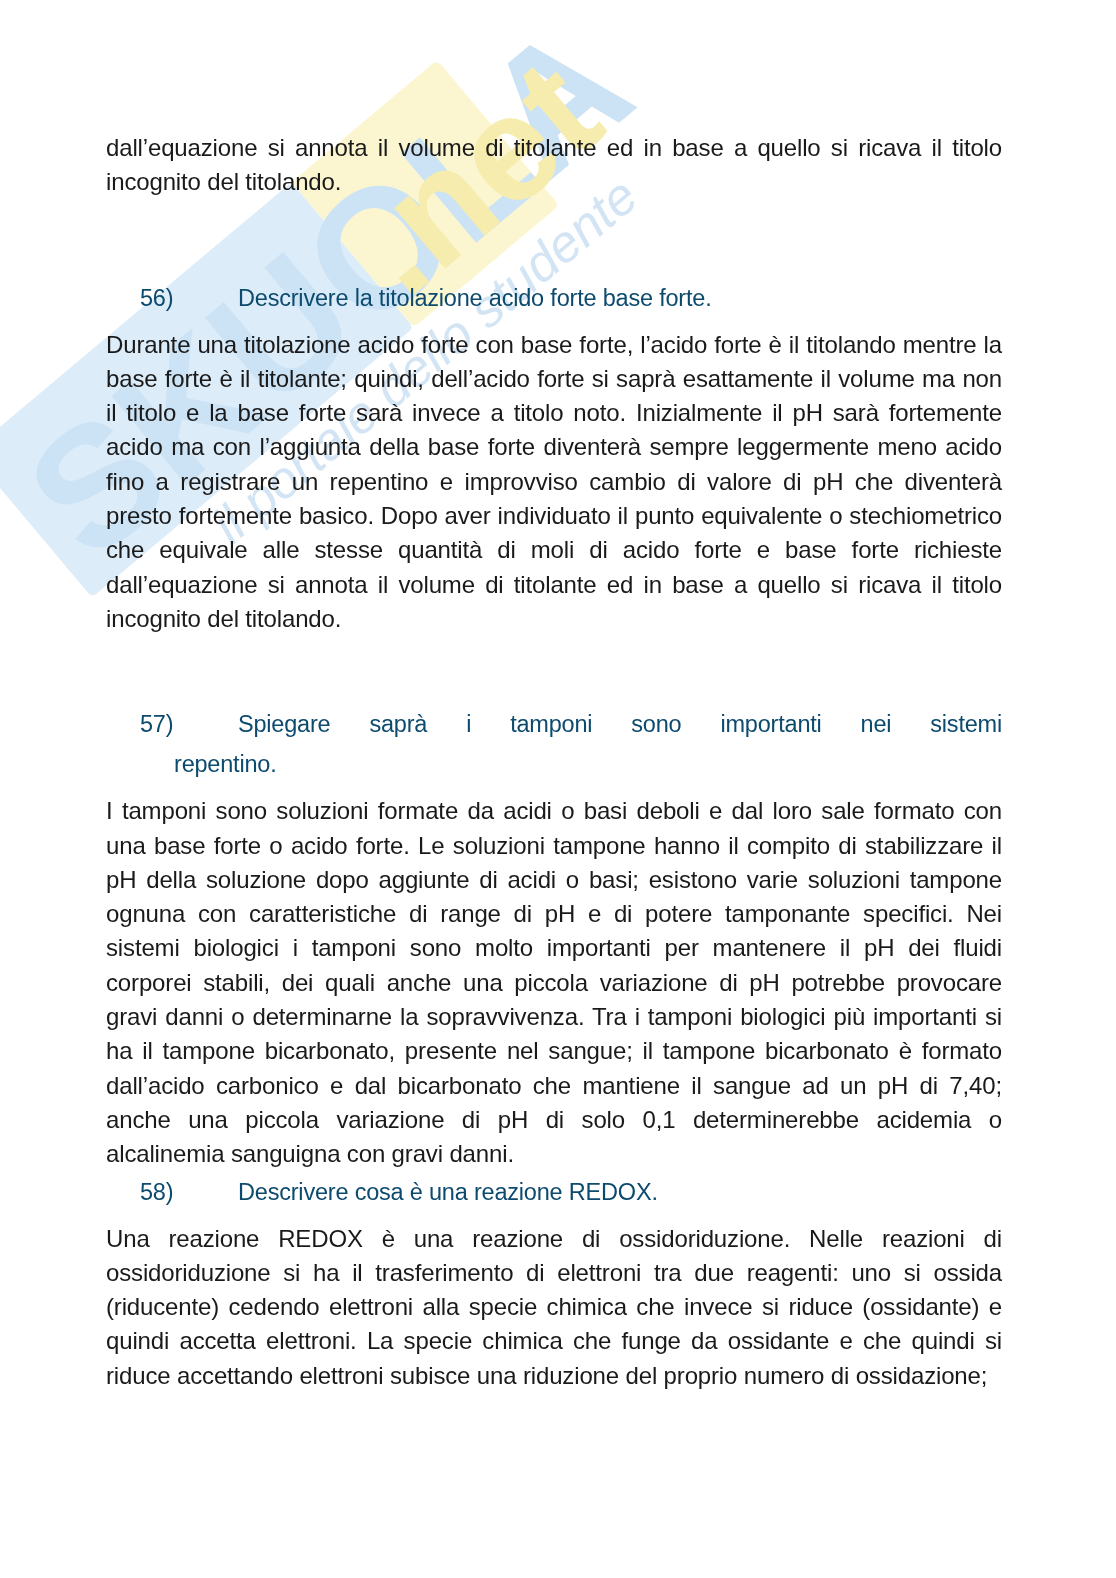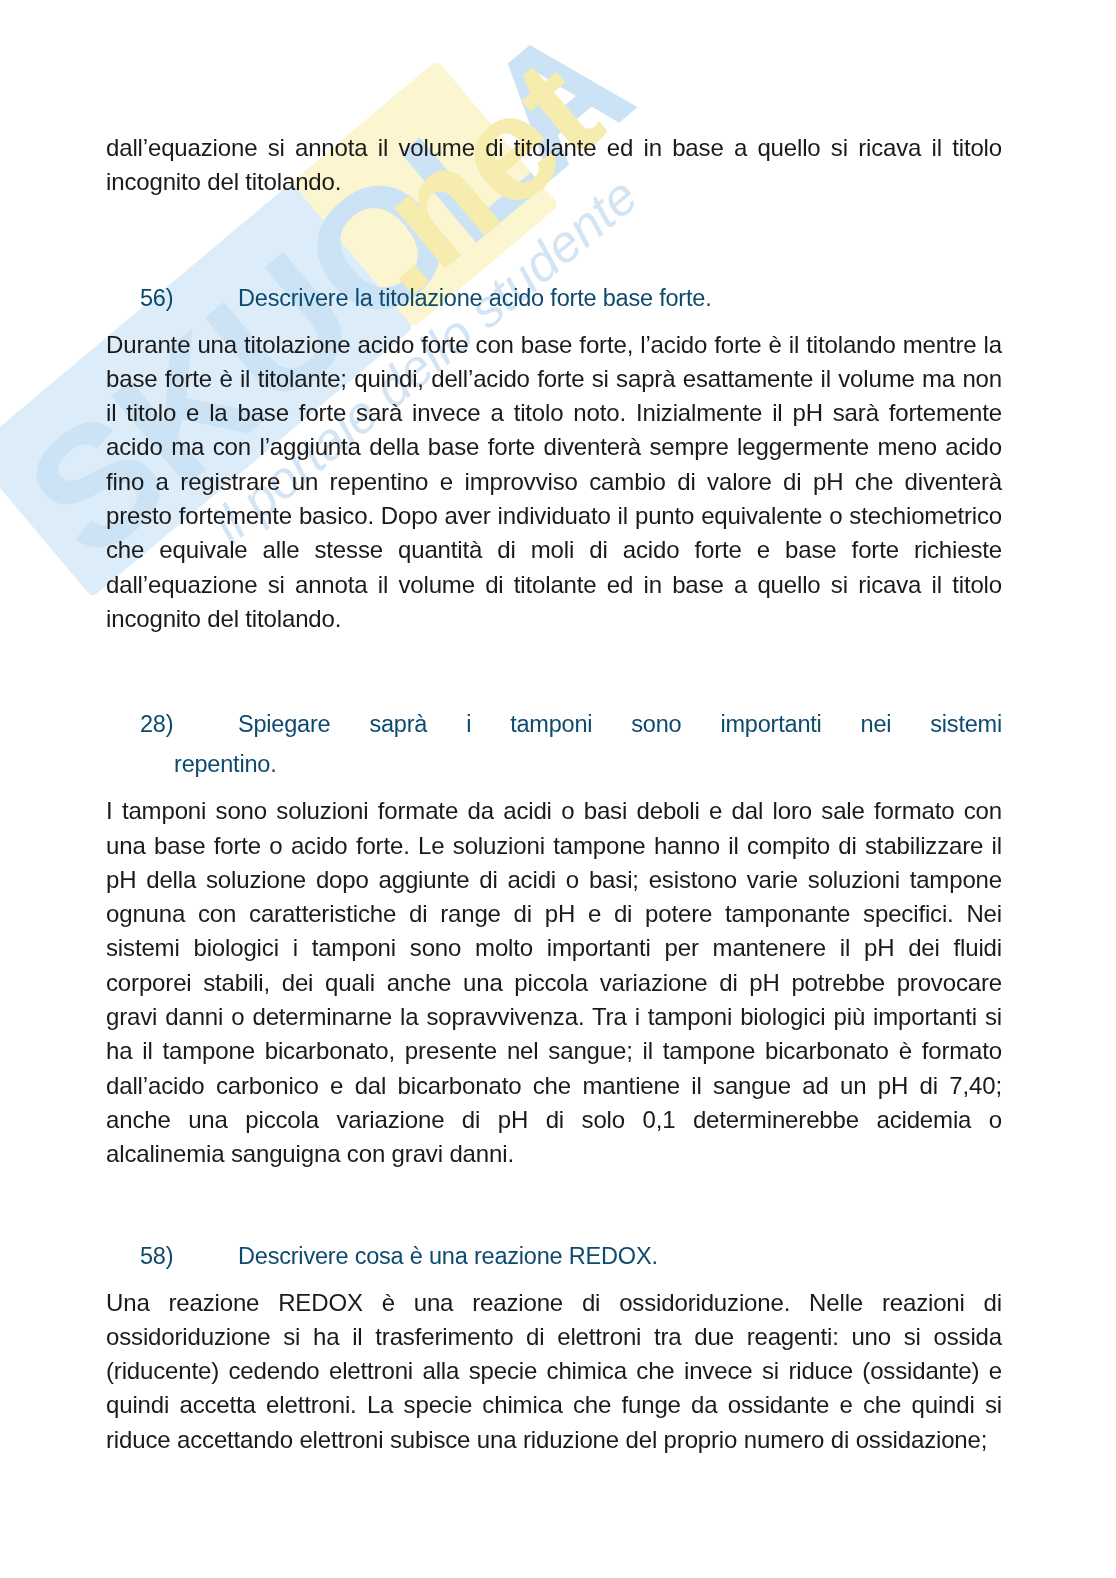--- a/index.html
+++ b/index.html
@@ -10,21 +10,21 @@
              font-family: "Liberation Sans", sans-serif; color: #1a1a1a; }
   .para { font-size: 24px; line-height: 34.3px; text-align: justify; margin: 0; letter-spacing: -0.15px; }
   .para.first { margin-top: 0; }
   .heading { font-family: "Liberation Sans", sans-serif; font-weight: normal; font-size: 23.5px;
              line-height: 40px; margin: 0; padding-left: 34px; text-align: justify; color: #0c4a6e; letter-spacing: -0.2px; }
   .heading .num { display: inline-block; width: 98px; }
   .h56 { margin-top: 78px; margin-bottom: 10px; }
   .h57 { margin-top: 68px; margin-bottom: 10px; }
   .h57 .line1 { display: block; text-align: justify; text-align-last: justify; }
   .h57 .line2 { display: block; padding-left: 34px; }
-  .h58 { margin-top: 64px; margin-bottom: 10px; }
+  .h58 { margin-bottom: 10px; }
 </style>
 </head>
 <body>
 
 <div class="page">
 
   <svg class="watermark" viewBox="0 0 1116 1578" xmlns="http://www.w3.org/2000/svg">
     <g transform="rotate(-40 260 300)" opacity="0.9">
 
       <rect x="-60" y="230" width="420" height="190" rx="6" fill="#d9ebf9"></rect>
@@ -41,21 +41,21 @@
   <div class="content">
 
     <p class="para first">dall’equazione si annota il volume di titolante ed in base a quello si ricava il titolo incognito del titolando.</p>
 
     <h2 class="heading h56">
       <span class="num">56)</span><span>Descrivere la titolazione acido forte base forte.</span>
     </h2>
     <p class="para">Durante una titolazione acido forte con base forte, l’acido forte è il titolando mentre la base forte è il titolante; quindi, dell’acido forte si saprà esattamente il volume ma non il titolo e la base forte sarà invece a titolo noto. Inizialmente il pH sarà fortemente acido ma con l’aggiunta della base forte diventerà sempre leggermente meno acido fino a registrare un repentino e improvviso cambio di valore di pH che diventerà presto fortemente basico. Dopo aver individuato il punto equivalente o stechiometrico che equivale alle stesse quantità di moli di acido forte e base forte richieste dall’equazione si annota il volume di titolante ed in base a quello si ricava il titolo incognito del titolando.</p>
 
     <h2 class="heading h57">
-      <span class="line1"><span class="num">28)</span><span>Spiegare saprà i tamponi sono importanti nei sistemi</span></span>
+      <span class="line1"><span class="num">57)</span><span>Spiegare saprà i tamponi sono importanti nei sistemi</span></span>
       <span class="line2">repentino.</span>
     </h2>
     <p class="para">I tamponi sono soluzioni formate da acidi o basi deboli e dal loro sale formato con una base forte o acido forte. Le soluzioni tampone hanno il compito di stabilizzare il pH della soluzione dopo aggiunte di acidi o basi; esistono varie soluzioni tampone ognuna con caratteristiche di range di pH e di potere tamponante specifici. Nei sistemi biologici i tamponi sono molto importanti per mantenere il pH dei fluidi corporei stabili, dei quali anche una piccola variazione di pH potrebbe provocare gravi danni o determinarne la sopravvivenza. Tra i tamponi biologici più importanti si ha il tampone bicarbonato, presente nel sangue; il tampone bicarbonato è formato dall’acido carbonico e dal bicarbonato che mantiene il sangue ad un pH di 7,40; anche una piccola variazione di pH di solo 0,1 determinerebbe acidemia o alcalinemia sanguigna con gravi danni.</p>
 
     <h2 class="heading h58">
       <span class="num">58)</span><span>Descrivere cosa è una reazione REDOX.</span>
     </h2>
     <p class="para">Una reazione REDOX è una reazione di ossidoriduzione. Nelle reazioni di ossidoriduzione si ha il trasferimento di elettroni tra due reagenti: uno si ossida (riducente) cedendo elettroni alla specie chimica che invece si riduce (ossidante) e quindi accetta elettroni. La specie chimica che funge da ossidante e che quindi si riduce accettando elettroni subisce una riduzione del proprio numero di ossidazione;</p>
 
   </div>

